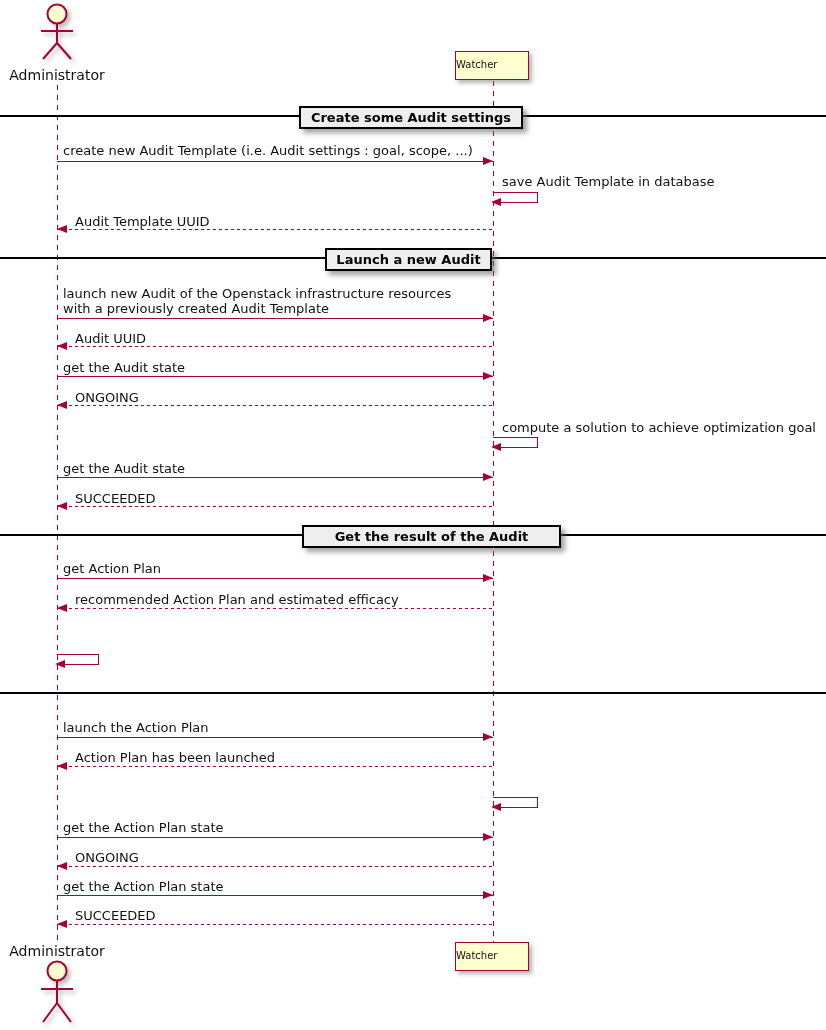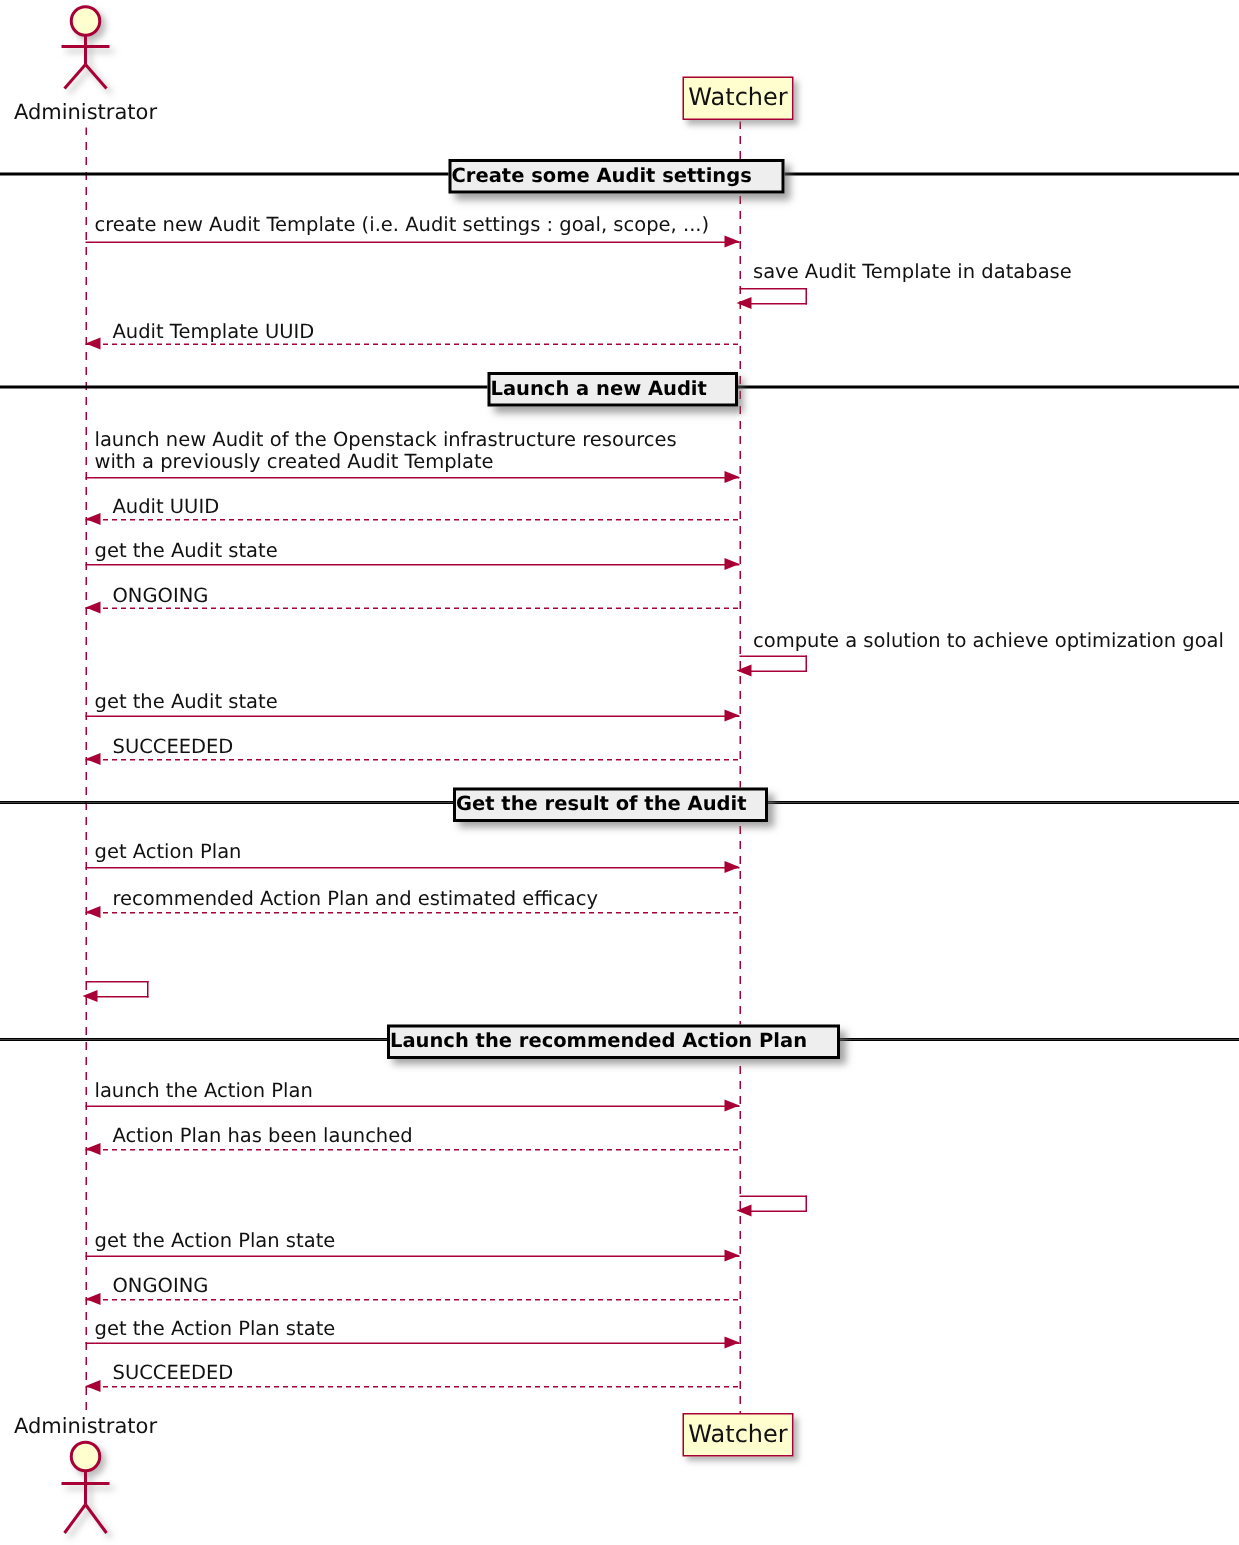--- a/index.html
+++ b/index.html
@@ -13,26 +13,26 @@
   .canvas{position:relative;width:826px;height:1030px;background:#ffffff;overflow:hidden;}
 
   .lifeline{position:absolute;width:1px;
     background:repeating-linear-gradient(to bottom,var(--accent) 0 5px,transparent 5px 10px);}
 
   .actor-figure{position:absolute;filter:drop-shadow(3px 3px 2px rgba(120,120,120,.5));}
   .actor-label{position:absolute;width:140px;text-align:center;font-size:14px;color:var(--txt);}
 
   .pbox{position:absolute;width:74px;height:29px;background:var(--pfill);
     border:1.5px solid var(--accent);box-shadow:3px 3px 4px rgba(120,120,120,.55);
-    text-align:center;line-height:26px;font-size:16px;color:var(--txt);}
+    line-height:26px;font-size:10px;color:var(--txt);}
 
   .divlines{position:absolute;left:0;width:826px;height:2px;
     border-top:1px solid #000;border-bottom:1px solid #000;}
   .divbox{position:absolute;height:23px;background:var(--divfill);border:2px solid #000;
-    box-shadow:4px 4px 5px rgba(100,100,100,.6);line-height:19px;
+    box-shadow:4px 4px 5px rgba(100,100,100,.6);text-align:center;line-height:19px;
     font-weight:bold;font-size:13px;color:#000;}
 
   .mlabel{position:absolute;font-size:13px;line-height:15px;color:var(--txt);white-space:pre-line;}
 
   .arr{position:absolute;left:57px;width:436px;height:1px;background:var(--accent);}
   .arr.dashed{background:repeating-linear-gradient(90deg,var(--accent) 0 3px,transparent 3px 6px);}
   .arr::after{content:"";position:absolute;top:-4px;width:0;height:0;
     border-top:4px solid transparent;border-bottom:4px solid transparent;}
   .arr.right::after{right:0;border-left:10px solid var(--accent);}
   .arr.left::after{left:0;border-right:10px solid var(--accent);}
@@ -92,32 +92,31 @@
   <div class="mlabel" style="left:502px;top:420px">compute a solution to achieve optimization goal</div>
   <div class="selfloop" style="left:493px;top:437px;width:45px"></div>
 
   <div class="mlabel" style="left:63px;top:461px">get the Audit state</div>
   <div class="arr right" style="top:477px"></div>
 
   <div class="mlabel" style="left:75px;top:491px">SUCCEEDED</div>
   <div class="arr dashed left" style="top:506px"></div>
 
   <div class="divlines" style="top:534px"></div>
-  <div class="divbox" style="left:302px;top:525px;width:210px">Get the result of the Audit</div>
+  <div class="divbox" style="left:302px;top:525px;width:259px">Get the result of the Audit</div>
 
   <div class="mlabel" style="left:63px;top:561px">get Action Plan</div>
   <div class="arr right" style="top:578px"></div>
 
   <div class="mlabel" style="left:75px;top:592px">recommended Action Plan and estimated efficacy</div>
   <div class="arr dashed left" style="top:608px"></div>
 
   <div class="selfloop" style="left:57px;top:654px;width:42px"></div>
 
   <div class="divlines" style="top:692px"></div>
-  <div class="divbox" style="left:258px;top:683px;width:302px">Launch the recommended Action Plan</div>
 
   <div class="mlabel" style="left:63px;top:720px">launch the Action Plan</div>
   <div class="arr right" style="top:737px"></div>
 
   <div class="mlabel" style="left:75px;top:750px">Action Plan has been launched</div>
   <div class="arr dashed left" style="top:766px"></div>
 
   <div class="selfloop" style="left:493px;top:797px;width:45px"></div>
 
   <div class="mlabel" style="left:63px;top:820px">get the Action Plan state</div>

